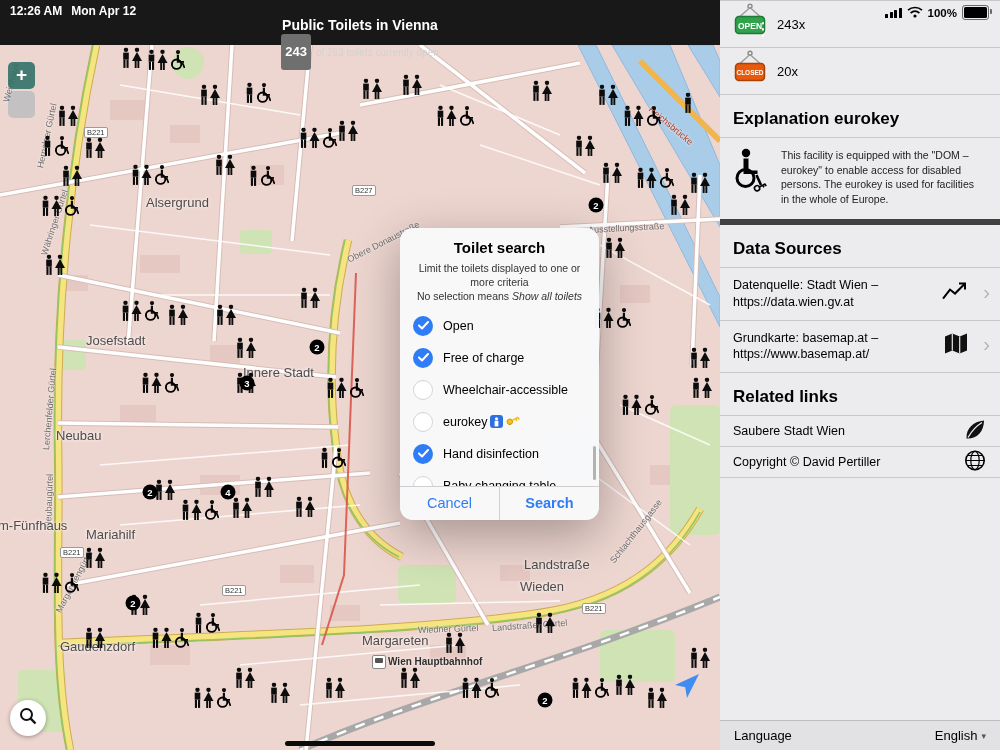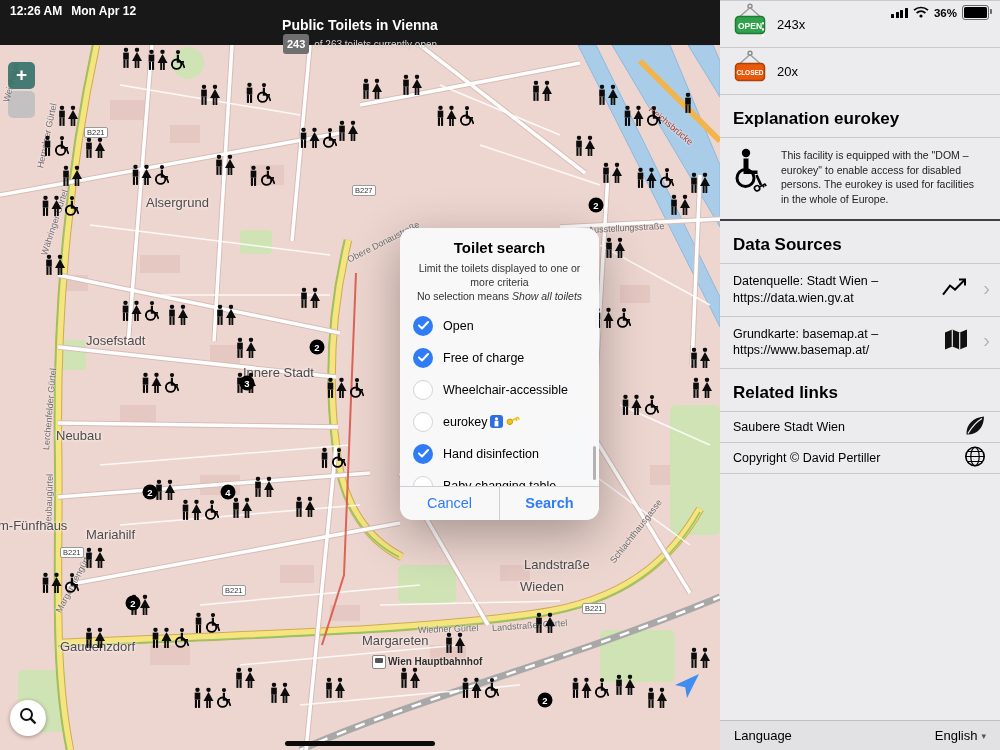--- a/index.html
+++ b/index.html
@@ -4,21 +4,21 @@
 <style>
   html,body{margin:0;padding:0;}
   body{width:1000px;height:750px;position:relative;overflow:hidden;
        font-family:"Liberation Sans",sans-serif;background:#ebebed;-webkit-font-smoothing:antialiased;}
 
   
   .map-panel{position:absolute;left:0;top:0;width:780px;height:750px;background:#181818;}
   .status-left{position:absolute;top:4px;left:10px;color:#fff;font-size:12px;font-weight:700;display:flex;gap:9px;z-index:6;}
   .hdr-title{position:absolute;top:17px;left:0;width:720px;text-align:center;color:#fff;font-size:14px;font-weight:700;z-index:6;}
   .hdr-sub{position:absolute;top:34px;left:0;width:720px;display:flex;justify-content:center;align-items:center;gap:5px;z-index:6;}
-  .hdr-badge{background:#6f6f6f;color:#fff;border-radius:3px;font-size:11px;font-weight:700;padding:4px 4px;line-height:12px;}
+  .hdr-badge{background:#6f6f6f;color:#fff;border-radius:3px;font-size:13px;font-weight:700;padding:12px 4px;line-height:12px;}
   .hdr-rest{color:#d2d2d2;font-size:10px;}
   .menu-btn{position:absolute;top:18px;right:6px;color:#fff;font-size:18px;width:22px;text-align:center;z-index:7;cursor:pointer;}
 
   .map-viewport{position:absolute;left:0;top:45px;width:720px;height:705px;overflow:hidden;background:#eed6d0;}
   .map-viewport svg.base{position:absolute;left:0;top:0;}
 
   .district{position:absolute;font-size:13px;color:#4c4c4c;font-weight:400;white-space:nowrap;z-index:3;
             text-shadow:0 0 2px #f7ebe8,0 0 3px #f7ebe8,0 0 4px #f7ebe8;}
   .street{position:absolute;font-size:9px;color:#6f6f6f;white-space:nowrap;z-index:2;transform-origin:left center;
           text-shadow:0 0 2px #f7ebe8,0 0 3px #f7ebe8;}
@@ -69,21 +69,21 @@
   .cellbars span{width:3px;background:#000;border-radius:.5px;display:block;}
   .batt{width:23px;height:11px;border:1px solid rgba(0,0,0,.55);border-radius:3px;padding:1px;position:relative;margin-right:2px;}
   .batt i{display:block;height:100%;width:100%;background:#000;border-radius:1.5px;}
   .batt::after{content:"";position:absolute;right:-3.5px;top:3px;width:2px;height:5px;background:rgba(0,0,0,.55);border-radius:0 1px 1px 0;}
 
   .sb-h1{font-size:19px;font-weight:700;color:#000;margin:0;padding:14px 13px 8px;}
   .sb-h1.small{font-size:17px;}
   .stat-row{display:flex;align-items:center;gap:10px;padding:4px 13px;border-top:1px solid #c9c9cb;height:38px;}
   .stat-row.last{border-bottom:1px solid #c9c9cb;}
   .stat-count{font-size:13px;color:#000;}
-  .ek-row{display:flex;gap:12px;padding:10px 13px 12px;border-top:1px solid #c9c9cb;border-bottom:2px solid #404040;}
+  .ek-row{display:flex;gap:12px;padding:10px 13px 12px;border-top:1px solid #c9c9cb;border-bottom:6px solid #404040;}
   .ek-text{font-size:10.5px;line-height:1.4;color:#1c1c1c;flex:1;padding-right:2px;}
   .ds-row{position:relative;padding:9px 58px 9px 13px;border-top:1px solid #c9c9cb;font-size:12.5px;color:#000;line-height:1.35;cursor:pointer;}
   .ds-row.last{border-bottom:1px solid #c9c9cb;}
   .ds-icon{position:absolute;right:32px;top:50%;transform:translateY(-50%);}
   .chev{position:absolute;right:10px;top:50%;transform:translateY(-55%);color:#b5b5b8;font-size:20px;}
   .rl-row{position:relative;padding:8px 50px 8px 13px;border-top:1px solid #c9c9cb;font-size:12.5px;color:#000;cursor:pointer;}
   .rl-row.last{border-bottom:1px solid #c9c9cb;}
   .rl-icon{position:absolute;right:14px;top:50%;transform:translateY(-50%);}
   .lang-bar{position:absolute;left:0;bottom:0;width:280px;height:30px;background:#e2e2e4;border-top:1px solid #bfbfc2;
             display:flex;align-items:center;justify-content:space-between;padding:0 14px;box-sizing:border-box;font-size:13px;color:#000;}
@@ -1346,21 +1346,21 @@
         <span style="height:4px"></span>
         <span style="height:6px"></span>
         <span style="height:8px"></span>
         <span style="height:10px"></span>
       </span>
     <span><svg width="16" height="12" viewBox="0 0 16 12">
           <path d="M1 4.2 C5 .6 11 .6 15 4.2" fill="none" stroke="#000" stroke-width="1.7"></path>
           <path d="M3.6 7 C6.2 4.8 9.8 4.8 12.4 7" fill="none" stroke="#000" stroke-width="1.7"></path>
           <circle cx="8" cy="10" r="1.6"></circle>
         </svg></span>
-    <span>36%</span>
+    <span>100%</span>
     <span class="batt">
         <i></i>
       </span>
   </div>
 
   <div class="stat-row">
     <span>
       <svg width="34" height="38" viewBox="0 0 34 38">
         <circle cx="17" cy="3.2" r="2" fill="none" stroke="#8a8a8a" stroke-width="1.4"></circle>
         <path d="M17 4.6 L7 13.5 M17 4.6 L27 13.5" stroke="#9b9b9b" stroke-width="1.4" fill="none"></path>

